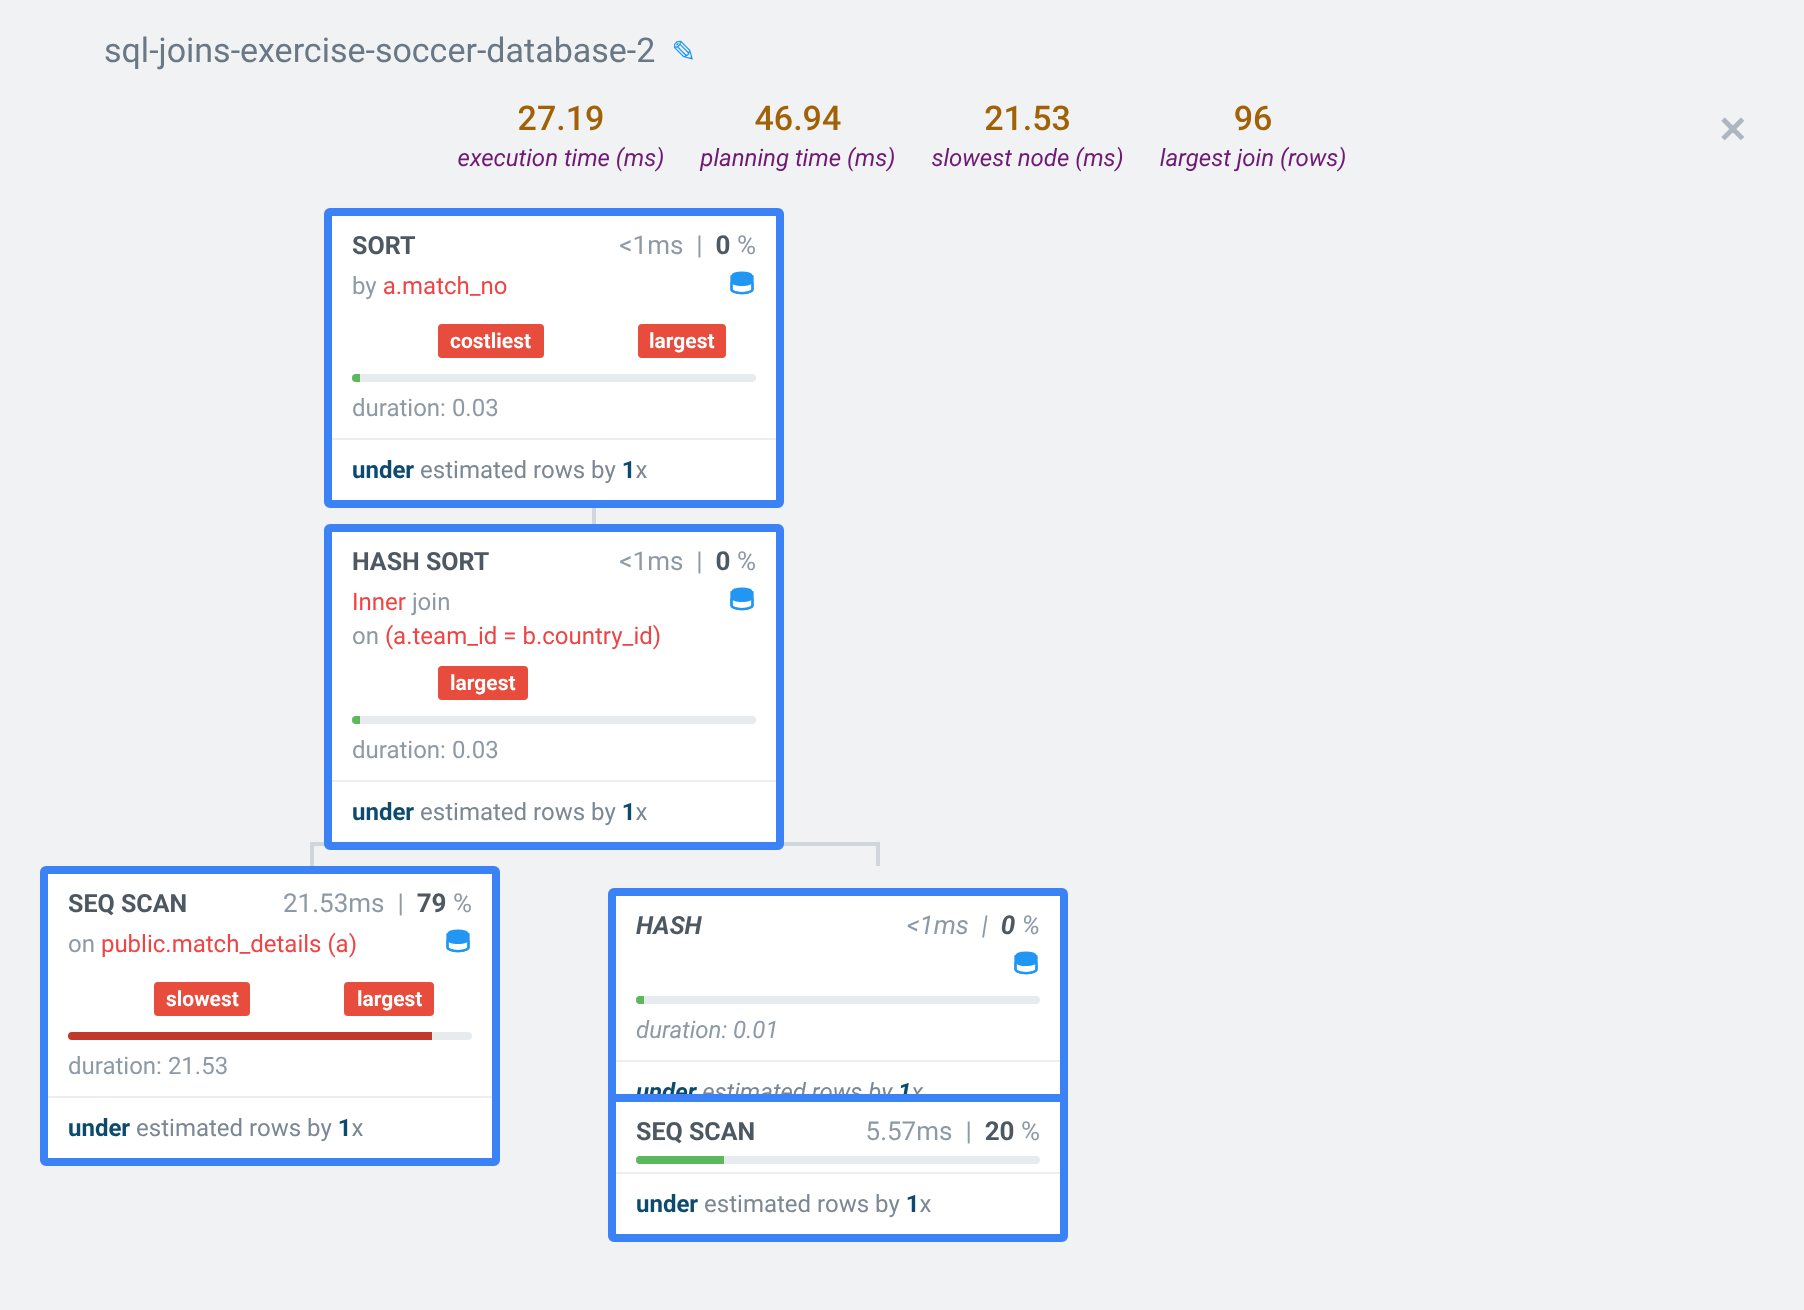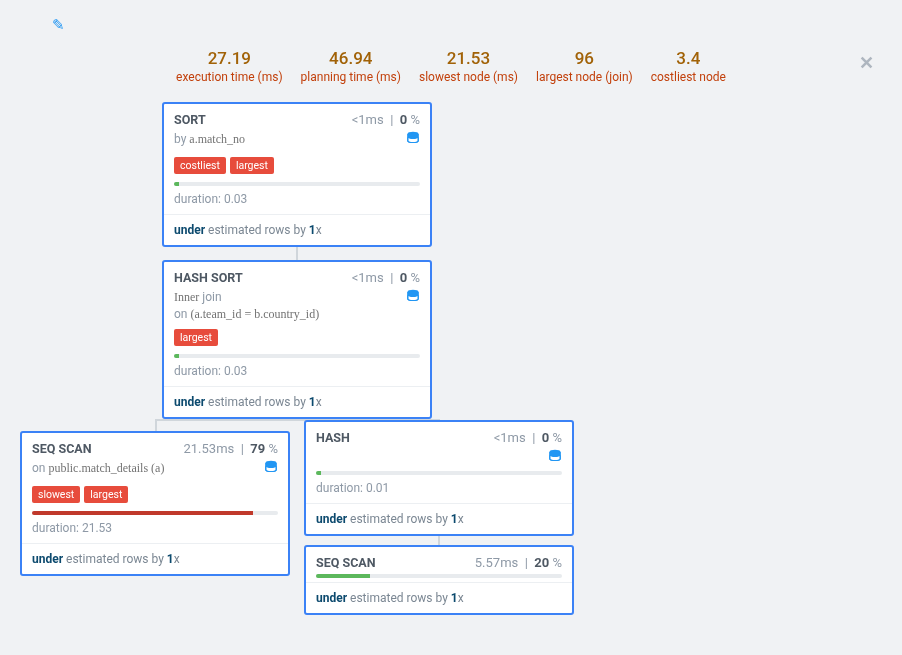--- a/index.html
+++ b/index.html
@@ -40,21 +40,22 @@
     text-align: center;
   }
   .stat-value {
     font-size: 17px;
     color: #a16207;
     font-weight: 500;
     margin-bottom: 2px;
   }
   .stat-label {
     font-size: 12px;
-    color: #c2410c;
+    color: #701a75;
+    font-style: italic;
   }
   .close-x {
     position: absolute;
     right: 28px;
     top: 10px;
     color: #aeb6bf;
     font-size: 18px;
     font-weight: 700;
     cursor: pointer;
   }
@@ -63,23 +64,23 @@
     width: 100%;
     height: 560px;
   }
   .connector {
     position: absolute;
     background: #d0d6db;
   }
   .node {
     position: absolute;
     background: #fff;
-    border: 2px solid #3b82f6;
+    border: 4px solid #3b82f6;
     border-radius: 3px;
-    width: 270px;
+    width: 230px;
     font-size: 12px;
   }
   .node-head {
     display: flex;
     align-items: center;
     padding: 8px 10px 4px 10px;
   }
   .node-title {
     font-weight: 700;
     color: #4e5863;
@@ -100,33 +101,34 @@
     display: flex;
     align-items: flex-start;
   }
   .node-sub .sub-text { flex: 1; }
   .db-icon {
     color: #2196f3;
     font-size: 14px;
     margin-left: 8px;
     flex: 0 0 auto;
   }
-  .node-sub span.dark { color: #737373; font-family: Liberation Serif, serif; }
+  .node-sub span.dark { color: #ef4444; }
   .badges {
     padding: 4px 10px 8px 10px;
     display: flex;
     gap: 4px;
   }
   .badge {
     background: #e74c3c;
     color: #fff;
     font-size: 10.5px;
-    font-weight: 400;
+    font-weight: 700;
     padding: 2px 6px;
     border-radius: 2px;
+    margin-left: 43px;
   }
   .bar-wrap {
     padding: 0 10px 4px 10px;
   }
   .bar-bg {
     width: 100%;
     height: 4px;
     background: #e8ebee;
     border-radius: 2px;
     overflow: hidden;
@@ -148,43 +150,40 @@
     color: #7b8793;
     font-size: 12px;
   }
   .est-row b { color: #0c4a6e; font-weight: 700; }
   svg.db { width: 14px; height: 14px; }
 </style>
 </head>
 <body>
 
 <div class="header">
+  <span class="header-title">sql-joins-exercise-soccer-database-2</span>
   <span class="edit-icon">✎</span>
 </div>
 
 <div class="stats-bar">
   <div class="stat">
     <div class="stat-value">27.19</div>
     <div class="stat-label">execution time (ms)</div>
   </div>
   <div class="stat">
     <div class="stat-value">46.94</div>
     <div class="stat-label">planning time (ms)</div>
   </div>
   <div class="stat">
     <div class="stat-value">21.53</div>
     <div class="stat-label">slowest node (ms)</div>
   </div>
   <div class="stat">
     <div class="stat-value">96</div>
-    <div class="stat-label">largest node (join)</div>
-  </div>
-  <div class="stat">
-    <div class="stat-value">3.4</div>
-    <div class="stat-label">costliest node</div>
+    <div class="stat-label">largest join (rows)</div>
   </div>
   <span class="close-x">✕</span>
 </div>
 
 <div class="tree">
 
   <div class="connector" style="left:296px; top:144px; width:2px; height:14px;"></div>
   <div class="connector" style="left:296px; top:305px; width:2px; height:14px;"></div>
   <div class="connector" style="left:155px; top:317px; width:285px; height:2px;"></div>
   <div class="connector" style="left:155px; top:317px; width:2px; height:12px;"></div>
@@ -285,21 +284,21 @@
         <div class="bar-bg">
           <div class="bar-fg red" style="width:90%;"></div>
         </div>
       </div>
     <div class="duration">duration: 21.53</div>
     <div class="est-row">
       <b>under</b><span> estimated rows by </span><b>1</b><span>x</span>
     </div>
   </div>
 
-  <div class="node" style="left:304px; top:318px;">
+  <div class="node" style="left:304px; top:340px;font-style:italic;">
     <div class="node-head">
       <span class="node-title">HASH</span>
       <span class="node-metrics">
         <span>&lt;1</span><span>ms</span> &nbsp;|&nbsp; <b>0</b> %
       </span>
     </div>
     <div class="node-sub">
       <div class="sub-text"></div>
       <span class="db-icon">
         <svg class="db" viewBox="0 0 16 16" fill="currentColor">

